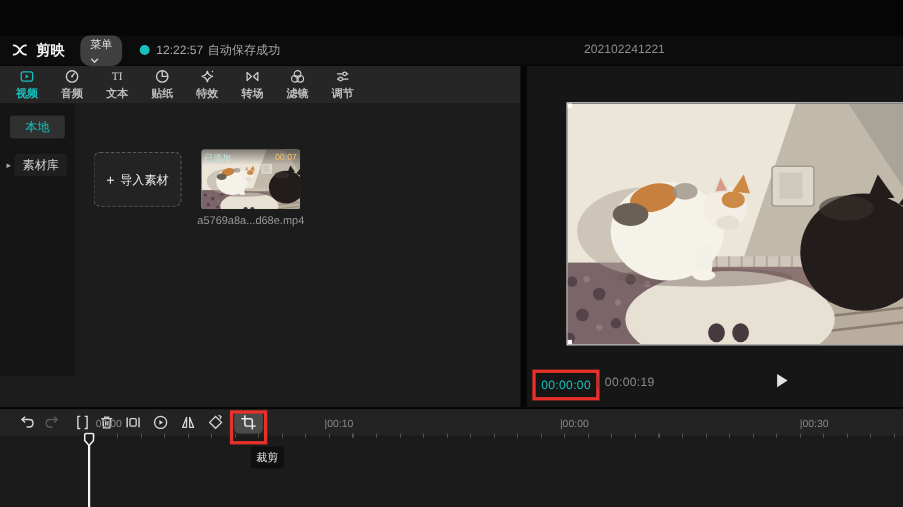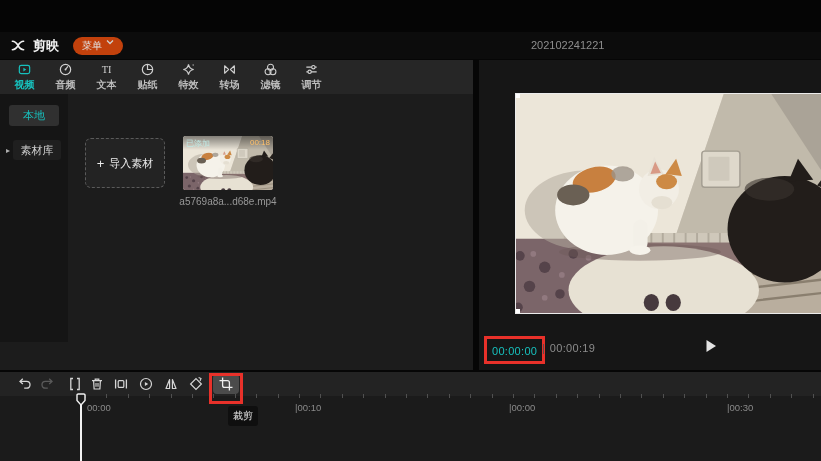--- a/index.html
+++ b/index.html
@@ -5,22 +5,22 @@
   html,body{margin:0;padding:0;background:#050505;}
   *{box-sizing:border-box;}
   .app{position:relative;width:821px;height:461px;background:#060606;overflow:hidden;
        font-family:"Liberation Sans",sans-serif;color:#ddd;margin-top:32px;}
 
   
   .topbar{position:absolute;left:0;top:0;width:821px;height:27px;background:#0c0c0c;
           display:flex;align-items:center;}
   .logo{display:flex;align-items:center;gap:5px;margin-left:8px;}
   .app-name{font-size:13px;font-weight:bold;color:#f2f2f2;}
-  .menu-btn{display:flex;align-items:flex-start;gap:4px;margin-left:14px;background:#c2410c;
-            border-radius:9px;padding:2px 9px;font-size:10px;color:#e2e2e2;cursor:default;}
+  .menu-btn{display:flex;align-items:flex-start;gap:4px;margin-left:14px;background:#404040;
+            border-radius:9px;padding:2px 9px;font-size:10px;color:#e2e2e2;cursor:default;flex-direction:column;}
   .autosave{display:flex;align-items:center;gap:6px;margin-left:16px;font-size:11px;color:#a8a8a8;}
   .save-dot{width:9px;height:9px;border-radius:50%;background:#17c0bd;}
   .project-title{position:absolute;left:531px;top:7px;font-size:11px;color:#8d8d8d;}
 
   
   .left-panel{position:absolute;left:0;top:28px;width:473px;height:310px;background:#1c1c1c;}
   .tab-bar{position:absolute;left:0;top:0;width:473px;height:34px;background:#262626;
            display:flex;padding-left:4px;}
   .tab{width:41px;display:flex;flex-direction:column;align-items:center;justify-content:center;
        gap:1px;cursor:default;}
@@ -73,21 +73,21 @@
   .timeline{position:absolute;left:0;top:340px;width:821px;height:121px;background:#1b1b1b;}
   .tl-toolbar{position:absolute;left:0;top:0;width:821px;height:24px;background:#232323;}
   .tool{position:absolute;top:4px;width:16px;height:16px;color:#d6d6d6;cursor:default;}
   .tool.disabled{opacity:.3;}
   .crop-bg{position:absolute;left:213px;top:2px;width:26px;height:20px;background:#4b4b4b;
            border-radius:4px;}
   .anno-crop{position:absolute;left:209px;top:1px;width:34px;height:31px;border:3px solid #e8312a;
              z-index:5;}
   .ticks{position:absolute;left:85px;top:22px;width:736px;height:4px;
          background:repeating-linear-gradient(to right,#505050 0 1px,transparent 1px 21.4px);}
-  .ruler-label{position:absolute;top:30px;font-size:9.5px;color:#8a8a8a;}
+  .ruler-label{position:absolute;top:8px;font-size:9.5px;color:#8a8a8a;}
   .rl-0{left:87px;} .rl-1{left:295px;} .rl-2{left:509px;} .rl-3{left:727px;}
   .playhead{position:absolute;left:76px;top:21px;z-index:4;}
   .playhead-line{position:absolute;left:80px;top:33px;width:2px;height:88px;background:#f2f2f2;z-index:4;}
   .tooltip{position:absolute;left:228px;top:34px;background:#0f0f0f;border-radius:3px;
            padding:3px 5px;font-size:10px;color:#e3e3e3;z-index:6;}
 
   svg{display:block;}
 </style>
 </head>
 <body>
@@ -99,20 +99,25 @@
       <svg width="20" height="15" viewBox="0 0 16 16">
         <path d="M2 3.5 C9 3.5 7 12.5 14 12.5 M2 12.5 C9 12.5 7 3.5 14 3.5" stroke="#f2f2f2" stroke-width="1.7" fill="none" stroke-linecap="round"></path>
       </svg>
       <span class="app-name">剪映</span>
     </div>
     <div class="menu-btn">
       <span>菜单</span>
       <svg width="8" height="6" viewBox="0 0 8 6">
         <path d="M1 1.5 L4 4.5 L7 1.5" stroke="#cfcfcf" stroke-width="1.3" fill="none"></path>
       </svg>
+    </div>
+    <div class="autosave">
+      <span class="save-dot"></span>
+      <span>12:22:57</span>
+      <span style="margin-left:-2px">自动保存成功</span>
     </div>
     <div class="project-title">202102241221</div>
   </div>
 
   <div class="left-panel">
     <div class="tab-bar">
       <div class="tab active">
         <svg width="15" height="15" viewBox="0 0 16 16">
           <rect x="2.5" y="3.5" width="11" height="9" rx="2" stroke="currentColor" stroke-width="1.3" fill="none"></rect>
           <path d="M6.8 6 L9.8 8 L6.8 10 Z" fill="currentColor"></path>
@@ -240,21 +245,21 @@
     <g>
       <ellipse cx="292" cy="142" rx="60" ry="56" fill="#221d1a"></ellipse>
       <polygon points="296,92 306,68 322,90" fill="#221d1a"></polygon>
       <polygon points="326,96 340,78 340,102" fill="#221d1a"></polygon>
       <ellipse cx="276" cy="100" rx="26" ry="12" fill="#3a332e" opacity="0.6"></ellipse>
     </g>
   </svg>
 </div>
         <div class="thumb-overlay"></div>
         <span class="badge-added">已添加</span>
-        <span class="badge-duration">00:18</span>
+        <span class="badge-duration">00:07</span>
       </div>
       <div class="filename">a5769a8a...d68e.mp4</div>
     </div>
   </div>
 
   <div class="player">
     <div class="video">
       <div class="scene-wrap">
   <svg width="100%" height="100%" viewBox="0 0 340 230" preserveAspectRatio="xMidYMid slice" xmlns="http://www.w3.org/2000/svg">
     <rect x="0" y="0" width="340" height="230" fill="#d6cfc2"></rect>

